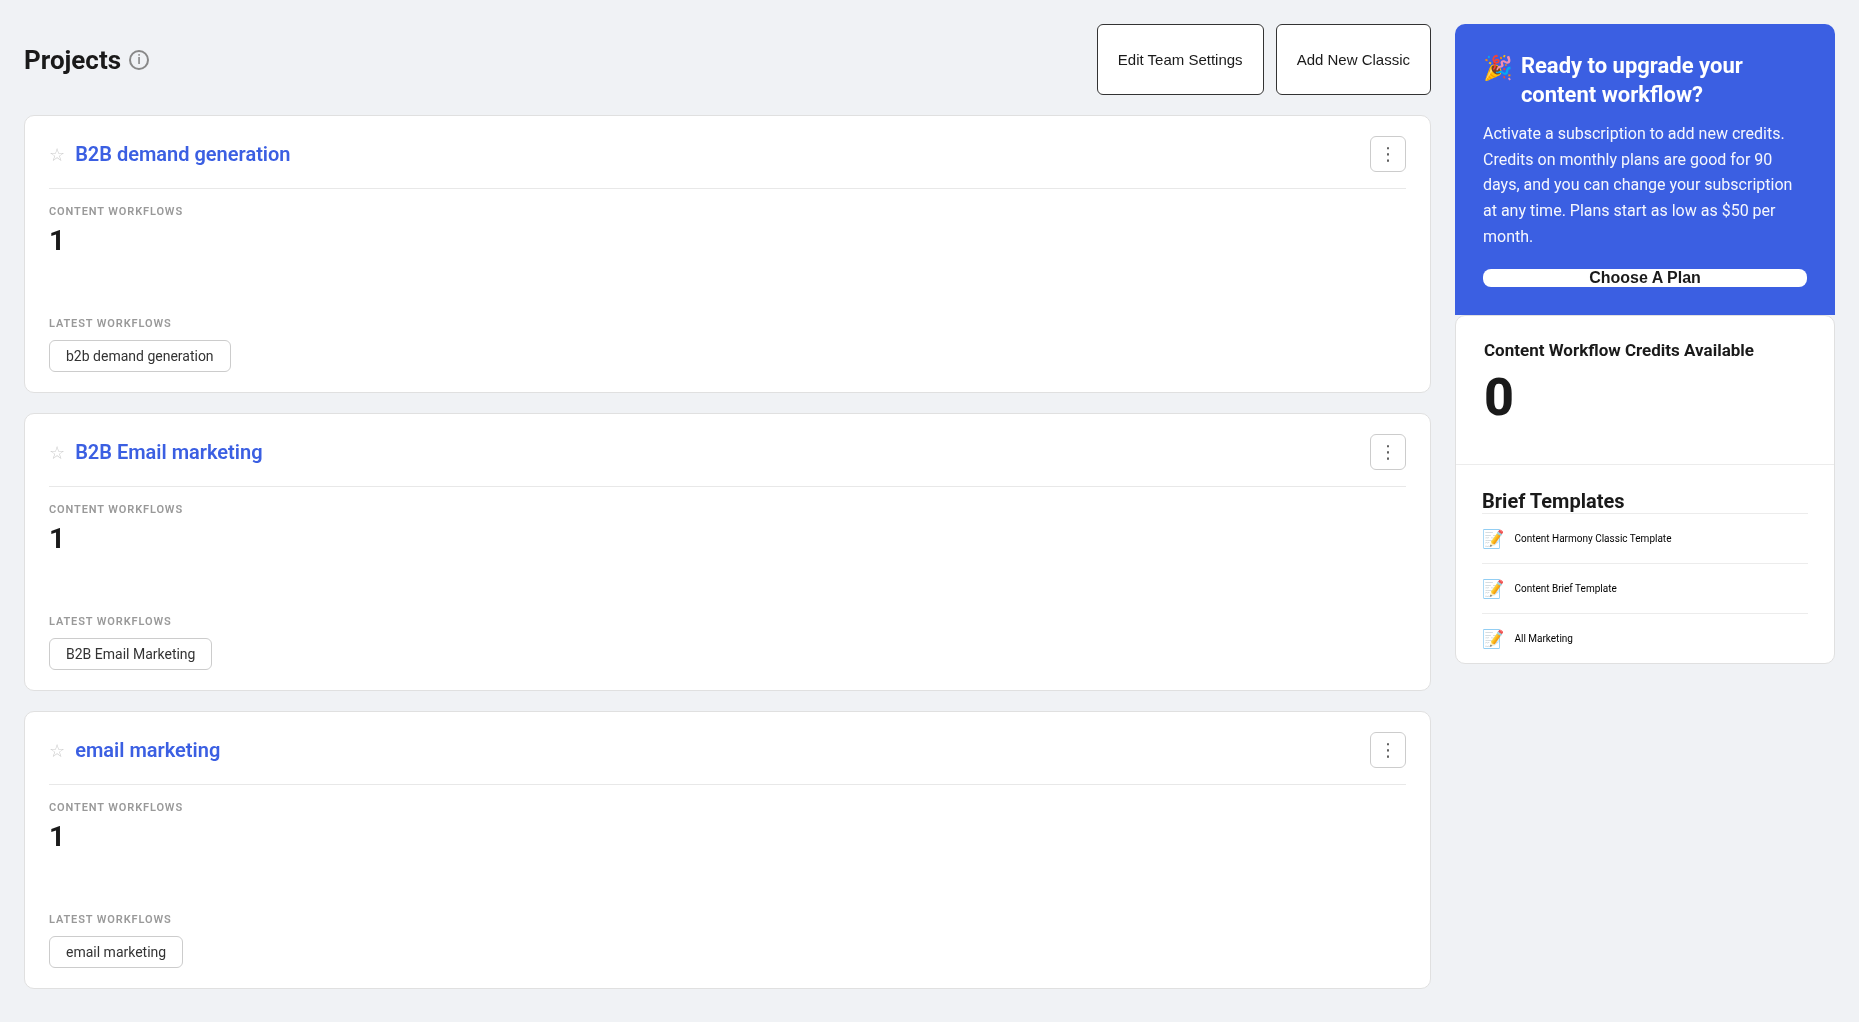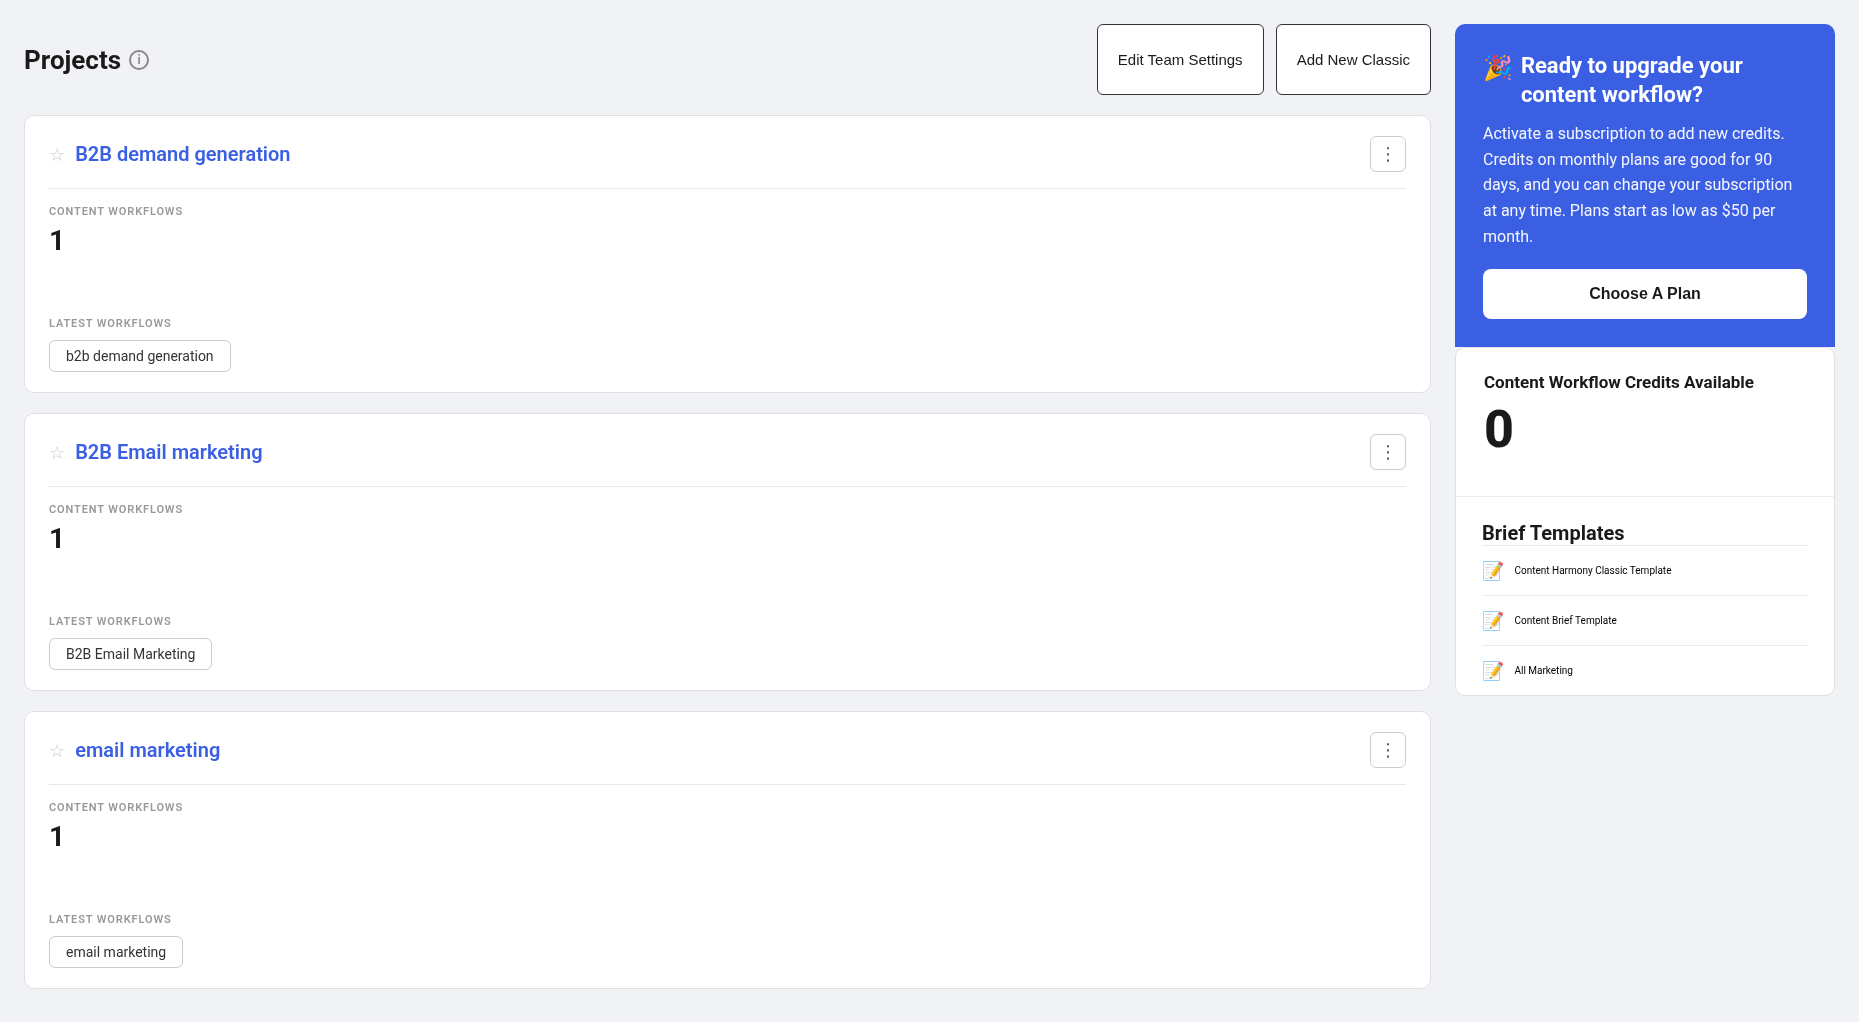--- a/index.html
+++ b/index.html
@@ -169,21 +169,21 @@
     }
     .upgrade-desc {
       font-size: 16px;
       line-height: 1.6;
       opacity: 0.95;
       margin-bottom: 20px;
     }
     .choose-plan-btn {
       display: block;
       width: 100%;
-      padding: 16px;
+      padding: 0;
       background: white;
       border: none;
       border-radius: 8px;
       font-size: 16px;
       font-weight: 600;
       color: #1a1a1a;
       cursor: pointer;
       text-align: center;
     }
     .credits-title {

